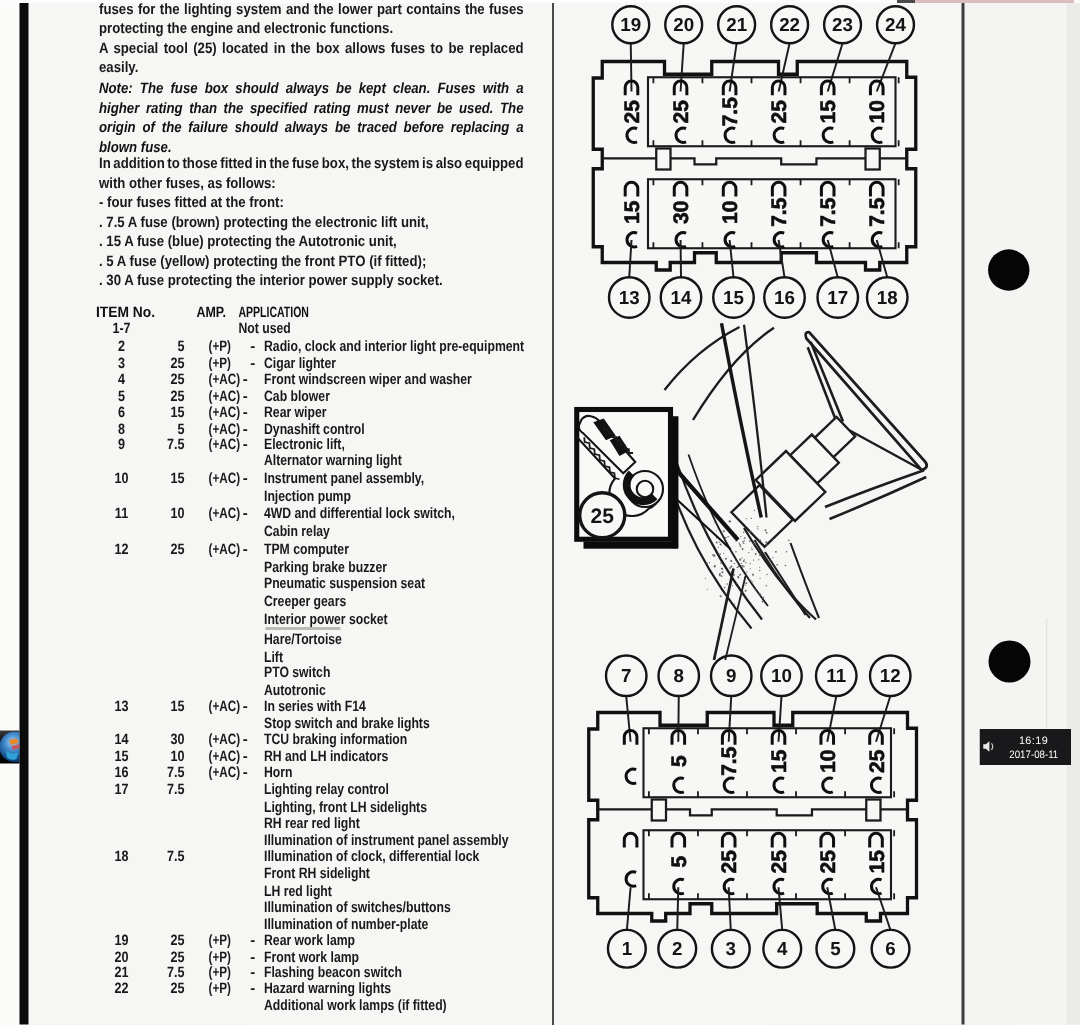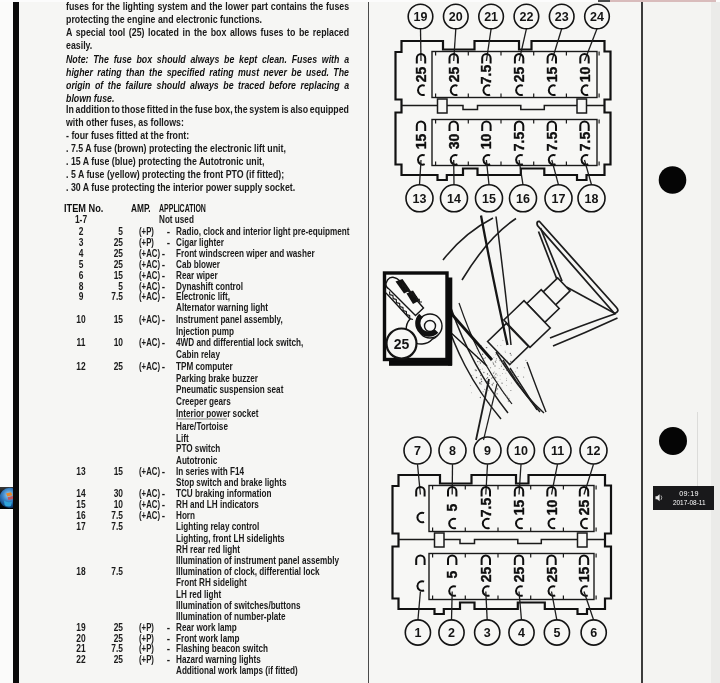--- a/index.html
+++ b/index.html
@@ -564,21 +564,21 @@
           </radialGradient>
         </defs>
 <circle cx="9.8" cy="11" r="10.2" fill="url(#orb)"></circle>
 <path d="M6,6.5 L11,5.2 L12.5,8.2 L7.4,9.6 Z" fill="#e8882a"></path>
 <path d="M7.6,10.3 L12.9,9 L13.8,11.8 L8.4,13 Z" fill="#d4484a" opacity="0.85"></path>
 <path d="M4,13.5 Q8,16.5 12,14.5 L11,19 Q7,20.5 4.6,18 Z" fill="#2fa3d9"></path>
 </svg>
 </div>
 
 <div style="position:absolute;left:652.5px;top:486px;width:61.5px;height:23.5px;background:#19191b;color:#fff;transform:translateZ(0)">
-<div style="position:absolute;left:0;top:3.5px;width:61px;text-align:center;font:400 7.2px/7.2px &quot;Liberation Sans&quot;,sans-serif;letter-spacing:0.3px;padding-left:6px">09:19</div>
+<div style="position:absolute;left:0;top:3.5px;width:61px;text-align:center;font:400 7.2px/7.2px &quot;Liberation Sans&quot;,sans-serif;letter-spacing:0.3px;padding-left:6px">16:19</div>
 <div style="position:absolute;left:0;top:13px;width:61px;text-align:center;font:400 7.2px/7.2px &quot;Liberation Sans&quot;,sans-serif;padding-left:6px;transform:scaleX(0.9)">2017-08-11</div>
 <svg width="10" height="10" style="position:absolute;left:1.5px;top:7px">
         <path d="M1.5,3.2 L3.2,3.2 L5.6,1.2 L5.6,8.2 L3.2,6.2 L1.5,6.2 Z" fill="#e8e8e8"></path>
         <path d="M7,2.5 Q8.6,4.7 7,6.9" fill="none" stroke="#ccc" stroke-width="0.8"></path>
       </svg>
 </div>
 
 <div style="position:absolute;left:0;top:0;width:720px;height:2px;background:#fcfcfc"></div>
 <div style="position:absolute;left:598px;top:0;width:12px;height:2px;background:#4a4a4a"></div>
 <div style="position:absolute;left:610px;top:0;width:106px;height:2px;background:#d9bcbc"></div>

